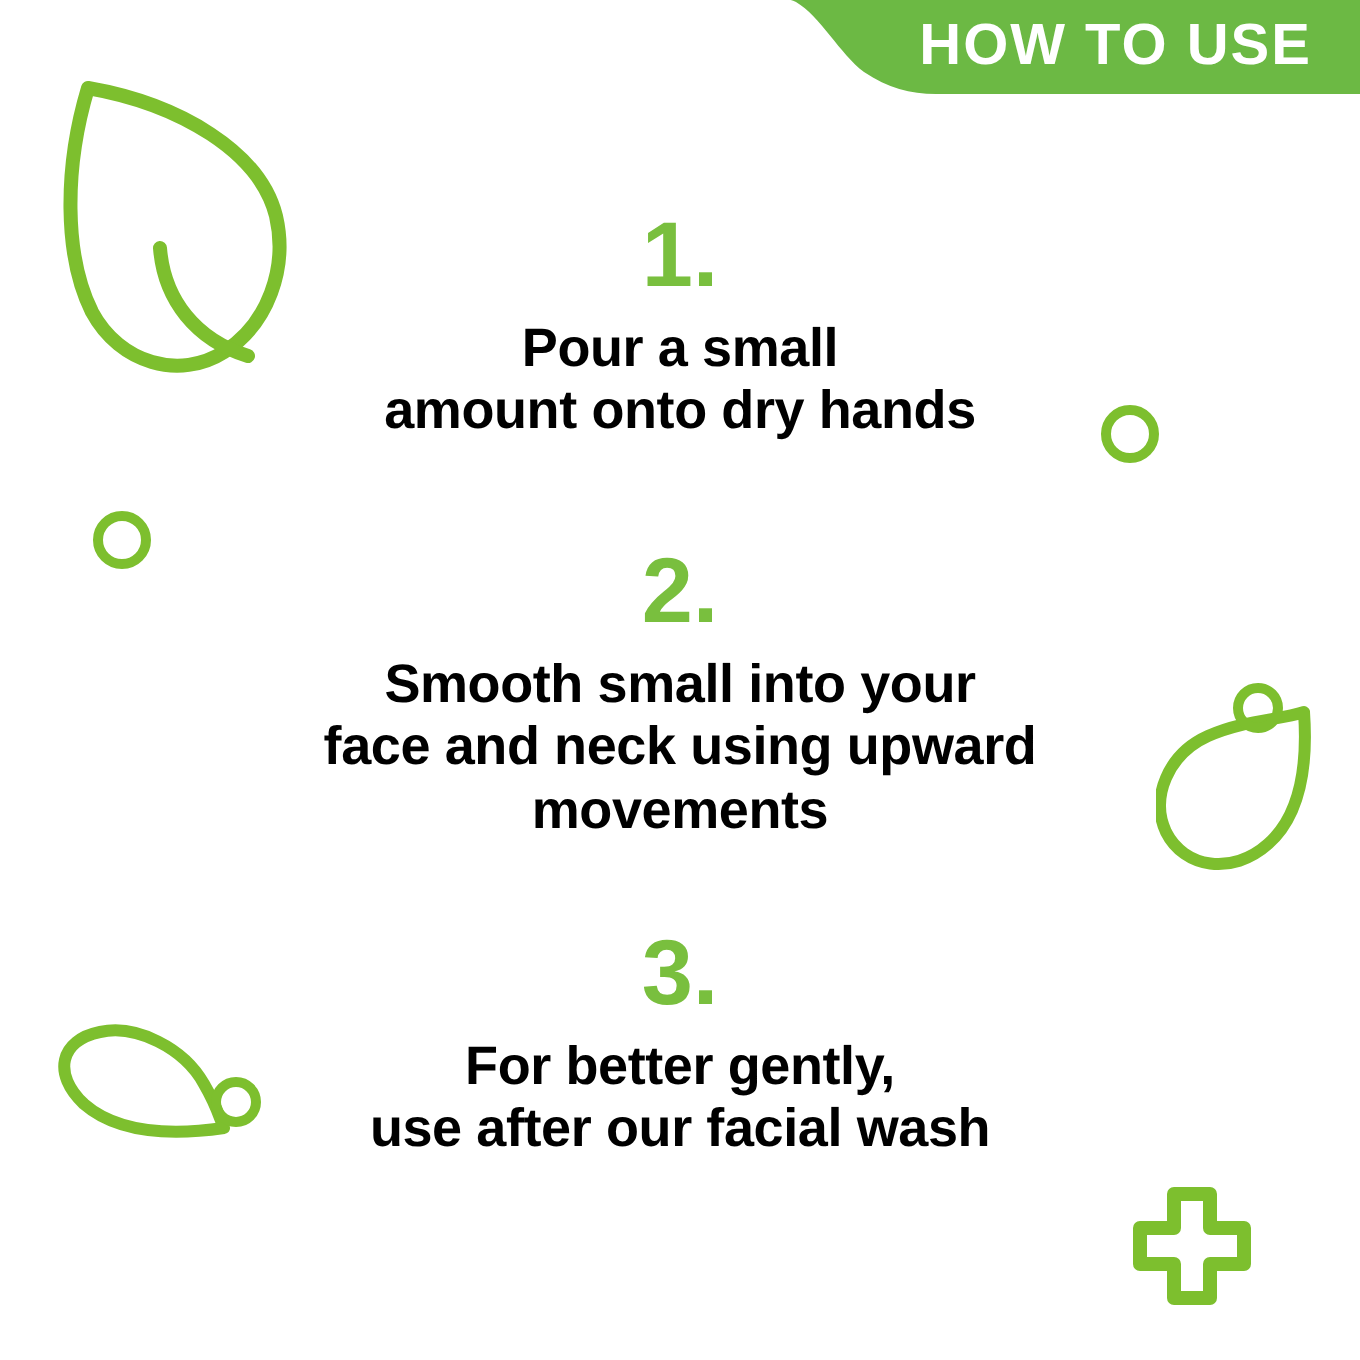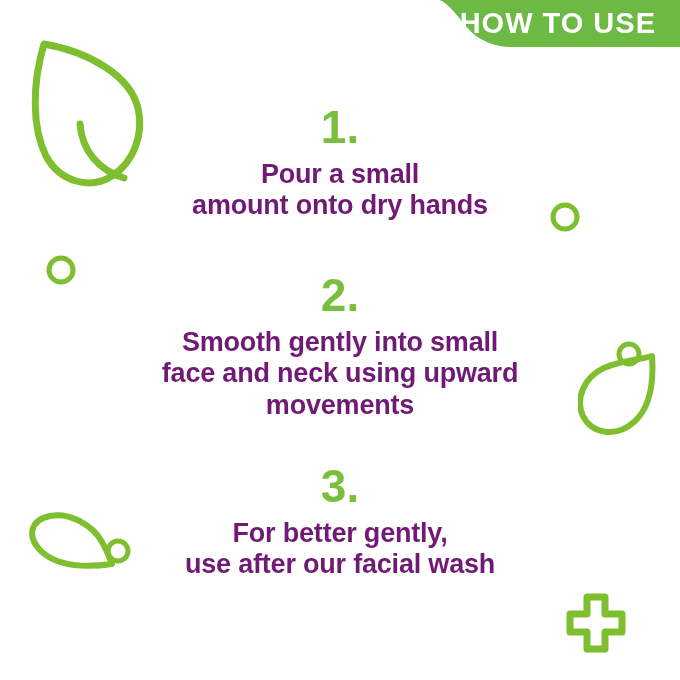--- a/index.html
+++ b/index.html
@@ -20,21 +20,20 @@
   }
 
   
   #banner-wrap {
     position: absolute;
     top: 0;
     left: 0;
     width: 600px;
     height: 52px;
     pointer-events: none;
-    padding-left: 44px;
   }
   #banner-svg {
     display: block;
     width: 680px;
     height: 52px;
   }
   #banner-title {
     position: absolute;
     top: 0;
     left: 0;
@@ -69,21 +68,21 @@
   }
   .step-number {
     color: #79BF3E;
     font-size: 46px;
     font-weight: bold;
     line-height: 1.0;
     letter-spacing: 0px;
     font-family: "Liberation Sans", sans-serif;
   }
   .step-text {
-    color: #701a75;
+    color: #000000;
     font-size: 27px;
     font-weight: bold;
     line-height: 1.16;
     letter-spacing: -0.2px;
     font-family: "Liberation Sans", sans-serif;
     margin-top: 9px;
     white-space: pre-line;
   }
 
   #step-1 { top: 104px; }
@@ -170,21 +169,21 @@
   <div id="steps">
 
     <div class="step" id="step-1">
       <div class="step-number">1.</div>
       <div class="step-text">Pour a small
 amount onto dry hands</div>
     </div>
 
     <div class="step" id="step-2">
       <div class="step-number">2.</div>
-      <div class="step-text">Smooth gently into small
+      <div class="step-text">Smooth small into your
 face and neck using upward
 movements</div>
     </div>
 
     <div class="step" id="step-3">
       <div class="step-number">3.</div>
       <div class="step-text">For better gently,
 use after our facial wash</div>
     </div>
 

